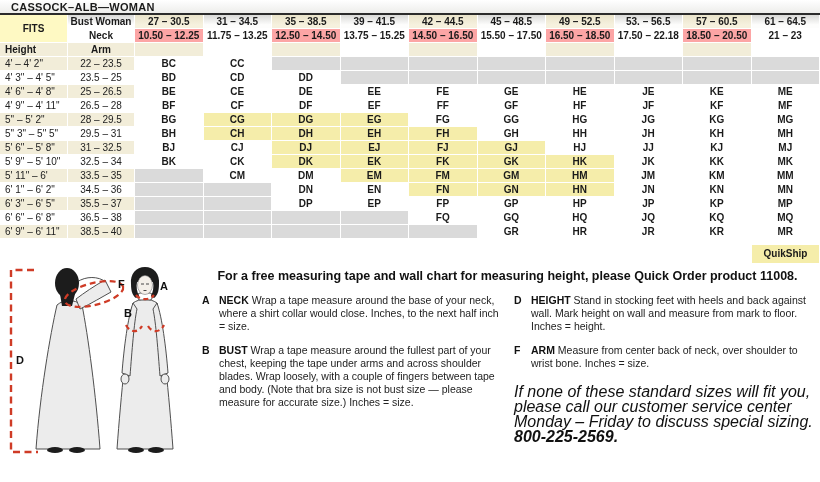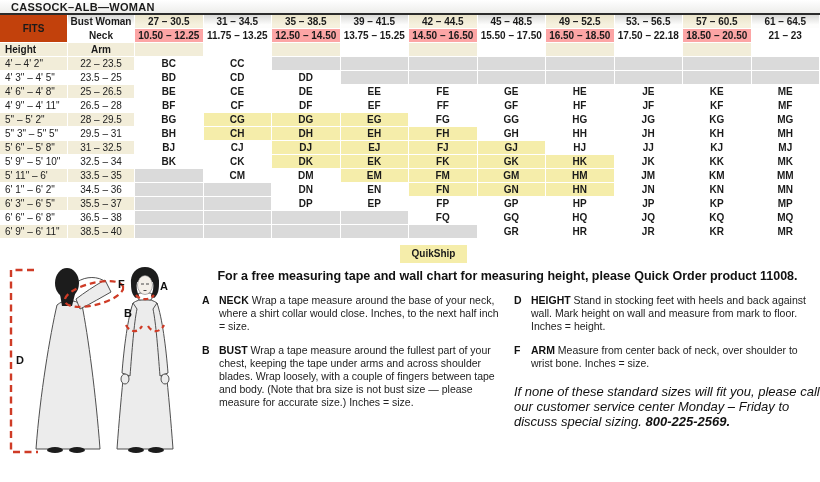--- a/index.html
+++ b/index.html
@@ -15,54 +15,54 @@
     border-bottom:2px solid #2b2b2b;
     font-size:11px; font-weight:bold; letter-spacing:.3px;
   }
   
   table.size { border-collapse:separate; border-spacing:0; table-layout:fixed; width:820px; }
   table.size th, table.size td {
     height:14px; padding:0 2px; font-size:10px; line-height:13px;
     border-right:1px solid #fff; border-bottom:1px solid #fff;
     text-align:center; vertical-align:middle; white-space:nowrap; overflow:hidden;
   }
-  th.fits { background:#c2410c; font-weight:bold; font-size:10.5px; }
+  th.fits { background:#fef9c3; font-weight:bold; font-size:10.5px; }
   th.hl1 { background:linear-gradient(180deg,#d9d9d7,#ffffff 75%); text-align:right; padding-right:4px; font-weight:bold; }
   th.hl2 { background:#fff; text-align:right; padding-right:4px; font-weight:bold; border-bottom-color:#e2e2e2; }
   th.bc  { background:linear-gradient(180deg,#d9d9d7,#fdfdfc 75%); font-weight:bold; }
   th.bc.st { background:linear-gradient(180deg,#e9e3ca,#f6f1de 75%); }
   th.nc  { background:#fff; font-weight:bold; border-bottom-color:#e2e2e2; }
   th.nc.st { background:#fca5a5; border-bottom-color:#fff; }
   th.rl  { background:#f2edd9; font-weight:bold; }
   th.sp  { background:#fff; border-bottom-color:#e2e2e2; }
   th.sp.st { background:#f2edd9; border-bottom-color:#fff; }
   td.lab { background:#fff; font-weight:normal; color:#222; border-right-color:#e2e2e2; border-bottom-color:#e2e2e2; }
   td.lab.beige { background:#f2edd9; border-right-color:#fff; border-bottom-color:#fff; }
   td.code { background:#fff; font-weight:bold; border-right-color:#e2e2e2; border-bottom-color:#e2e2e2; }
   td.code.qs { background:#f5edaa; border-right-color:#fff; border-bottom-color:#fff; }
   td.na { background:#dadada; border-right-color:#fff; border-bottom-color:#fff; }
   .hleft { text-align:left !important; padding-left:5px !important; }
   
-  .qs-row { display:flex; justify-content:center; margin-top:6px; height:18px;padding-left:48px; }
+  .qs-row { display:flex; justify-content:flex-end; margin-top:6px; height:18px;padding-left:48px; }
   .qs-badge {
     width:67px; height:18px; margin-right:1px; background:#f5edaa;
     font-size:10px; font-weight:bold; text-align:center; line-height:18px;
   }
   
   .bottom { display:flex; margin-top:2px; }
   .fig-wrap { width:195px; height:200px; flex:none; }
   .right-col { width:625px; padding-top:3px; }
   .intro { text-align:center; font-weight:bold; font-size:12.5px; line-height:16px; color:#111; }
   .icols { display:flex; margin-top:10px; }
   .icol1 { width:303px; margin-left:7px; flex:none; }
   .icol2 { width:306px; margin-left:9px; flex:none; }
   .instr { position:relative; padding-left:17px; margin-bottom:11px; font-size:10.5px; line-height:13px; color:#222; }
   .instr .ltr { position:absolute; left:0; top:0; font-weight:bold; color:#111; }
   .instr b { color:#111; }
-  .special { font-style:italic; font-size:13px; line-height:15px; margin-top:14px; color:#111; }
+  .special { font-style:italic; font-size:16px; line-height:15px; margin-top:14px; color:#111; }
   .special b { font-weight:bold; }
   .dlab { font:bold 11px "Liberation Sans",sans-serif; fill:#111; }
 </style>
 </head>
 <body>
 
 <div class="title-bar">
   <span>CASSOCK–ALB—WOMAN</span>
 </div>
 

